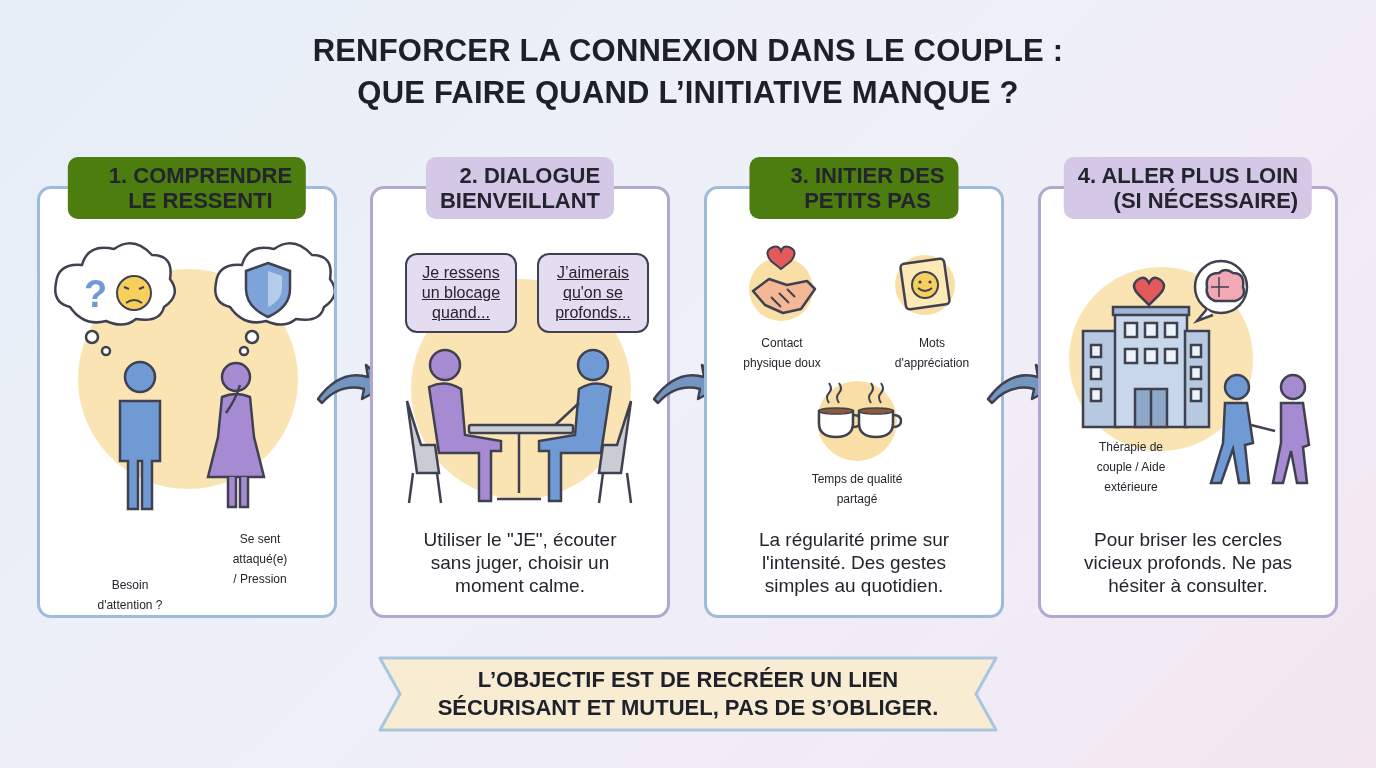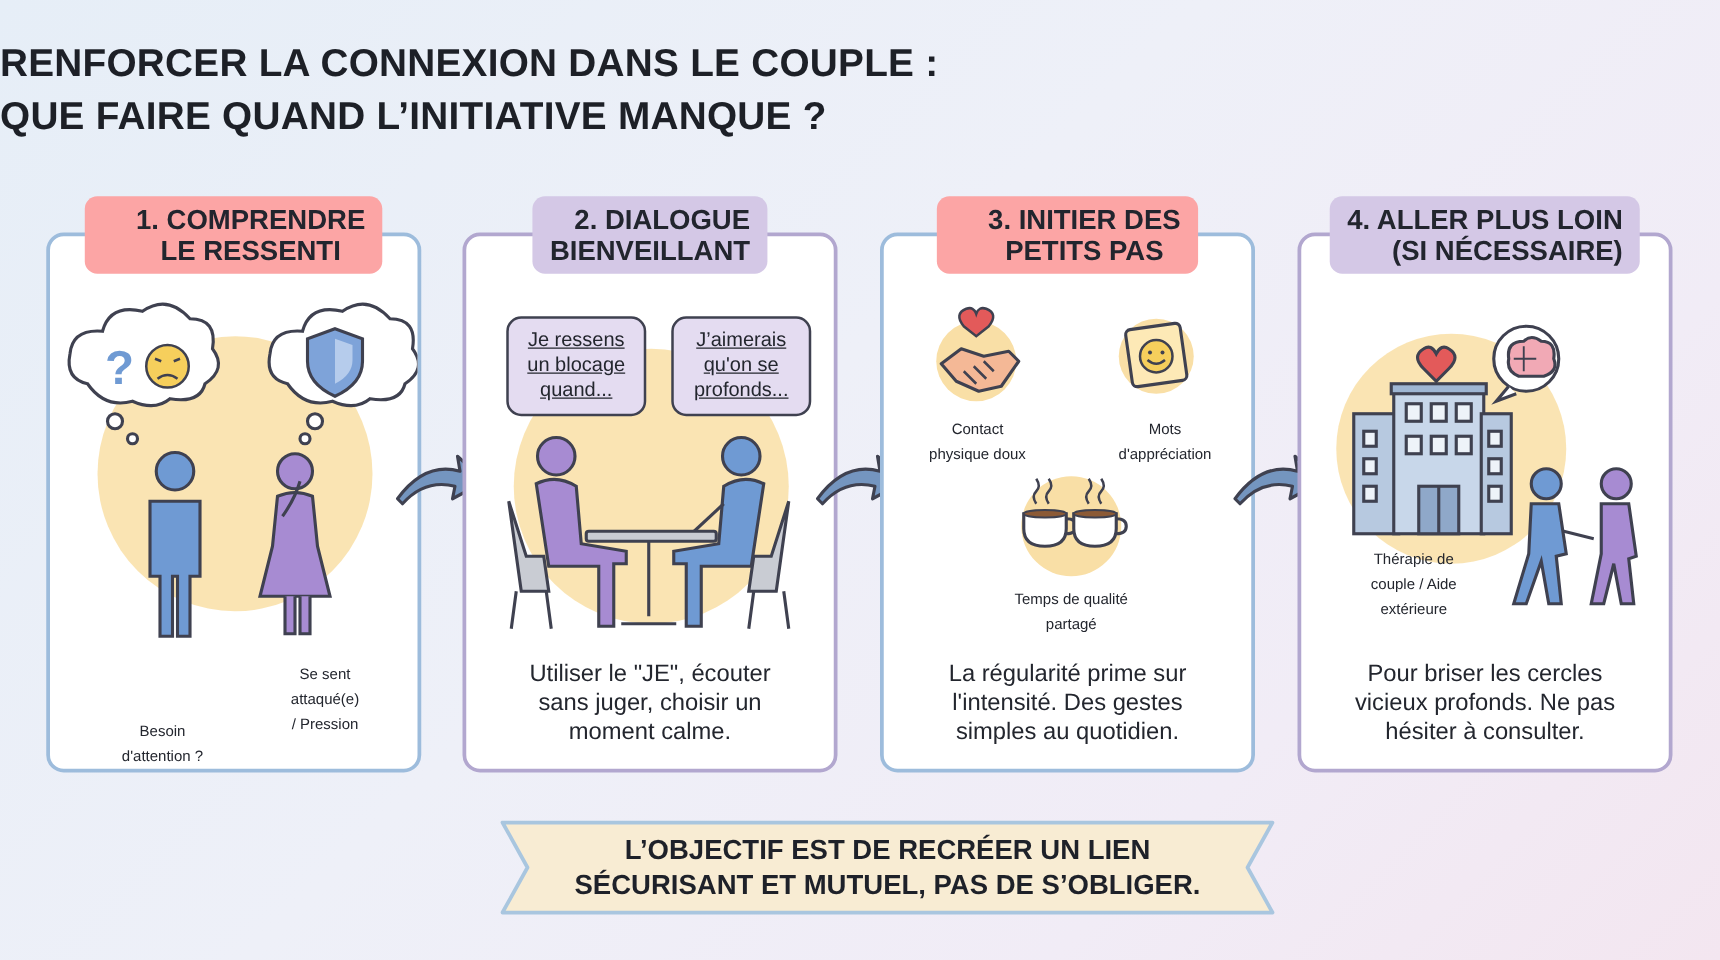--- a/index.html
+++ b/index.html
@@ -5,57 +5,57 @@
   * { box-sizing: border-box; margin: 0; padding: 0; }
   html, body { width: 1376px; height: 768px; overflow: hidden; }
   body {
     font-family: "Liberation Sans", "DejaVu Sans", sans-serif;
     background: linear-gradient(135deg, #e6eef7 0%, #eef0f8 45%, #f1ecf6 75%, #f3e6f0 100%);
     color: #222630;
     position: relative;
   }
   .title {
     position: absolute; left: 0; top: 30px; width: 1376px;
-    text-align: left; font-weight: bold; font-size: 31px; line-height: 42px;
+    text-align: center; font-weight: bold; font-size: 31px; line-height: 42px;
     color: #1d2027; letter-spacing: 0.2px;
   }
   .title div { display: block; }
 
   .card {
     position: absolute; top: 186px; width: 300px; height: 432px;
     background: #ffffff; border-radius: 14px; border: 3px solid;
   }
   .card.blue { border-color: #9dbcdc; }
   .card.purple { border-color: #b2a7cf; }
   .card-label {
     position: absolute; top: -32px; left: 50%; transform: translateX(-50%);
     padding: 6px 14px; border-radius: 10px; font-weight: bold; font-size: 22px;
     line-height: 25px; text-align: center; white-space: nowrap; color: #22252e;
   }
-  .card.blue .card-label { background: #fca5a5; padding-left: 41px; }
+  .card.blue .card-label { background: #4d7c0f; padding-left: 41px; }
   .card.purple .card-label { background: #d4c8e6; text-align: right; }
   .card-label span { display: block; }
 
   .card-desc {
     position: absolute; bottom: 18px; left: 0; width: 100%;
     text-align: center; font-size: 19px; line-height: 23px; color: #23262e;
   }
   .card-desc span { display: block; }
 
   .illus { position: absolute; left: 0; top: 0; width: 294px; height: 330px; }
 
   .small-label {
     position: absolute; text-align: center; font-size: 12px; line-height: 20px; color: #23262e;
   }
   .small-label span { display: block; }
 
   .arrow { position: absolute; }
 
   .banner {
-    position: absolute; left: 400px; top: 656px; width: 620px; height: 76px;
+    position: absolute; left: 378px; top: 656px; width: 620px; height: 76px;
   }
   .banner-text {
     position: absolute; left: 0; top: 10px; width: 100%;
     text-align: center; font-weight: bold; font-size: 22px; line-height: 28px; color: #1e2129;
   }
   .banner-text span { display: block; }
 
   .bubble {
     position: absolute; background: #e4dcf1; border: 2.5px solid #3f4150;
     border-radius: 12px; text-align: center; font-size: 16px; line-height: 20px;

